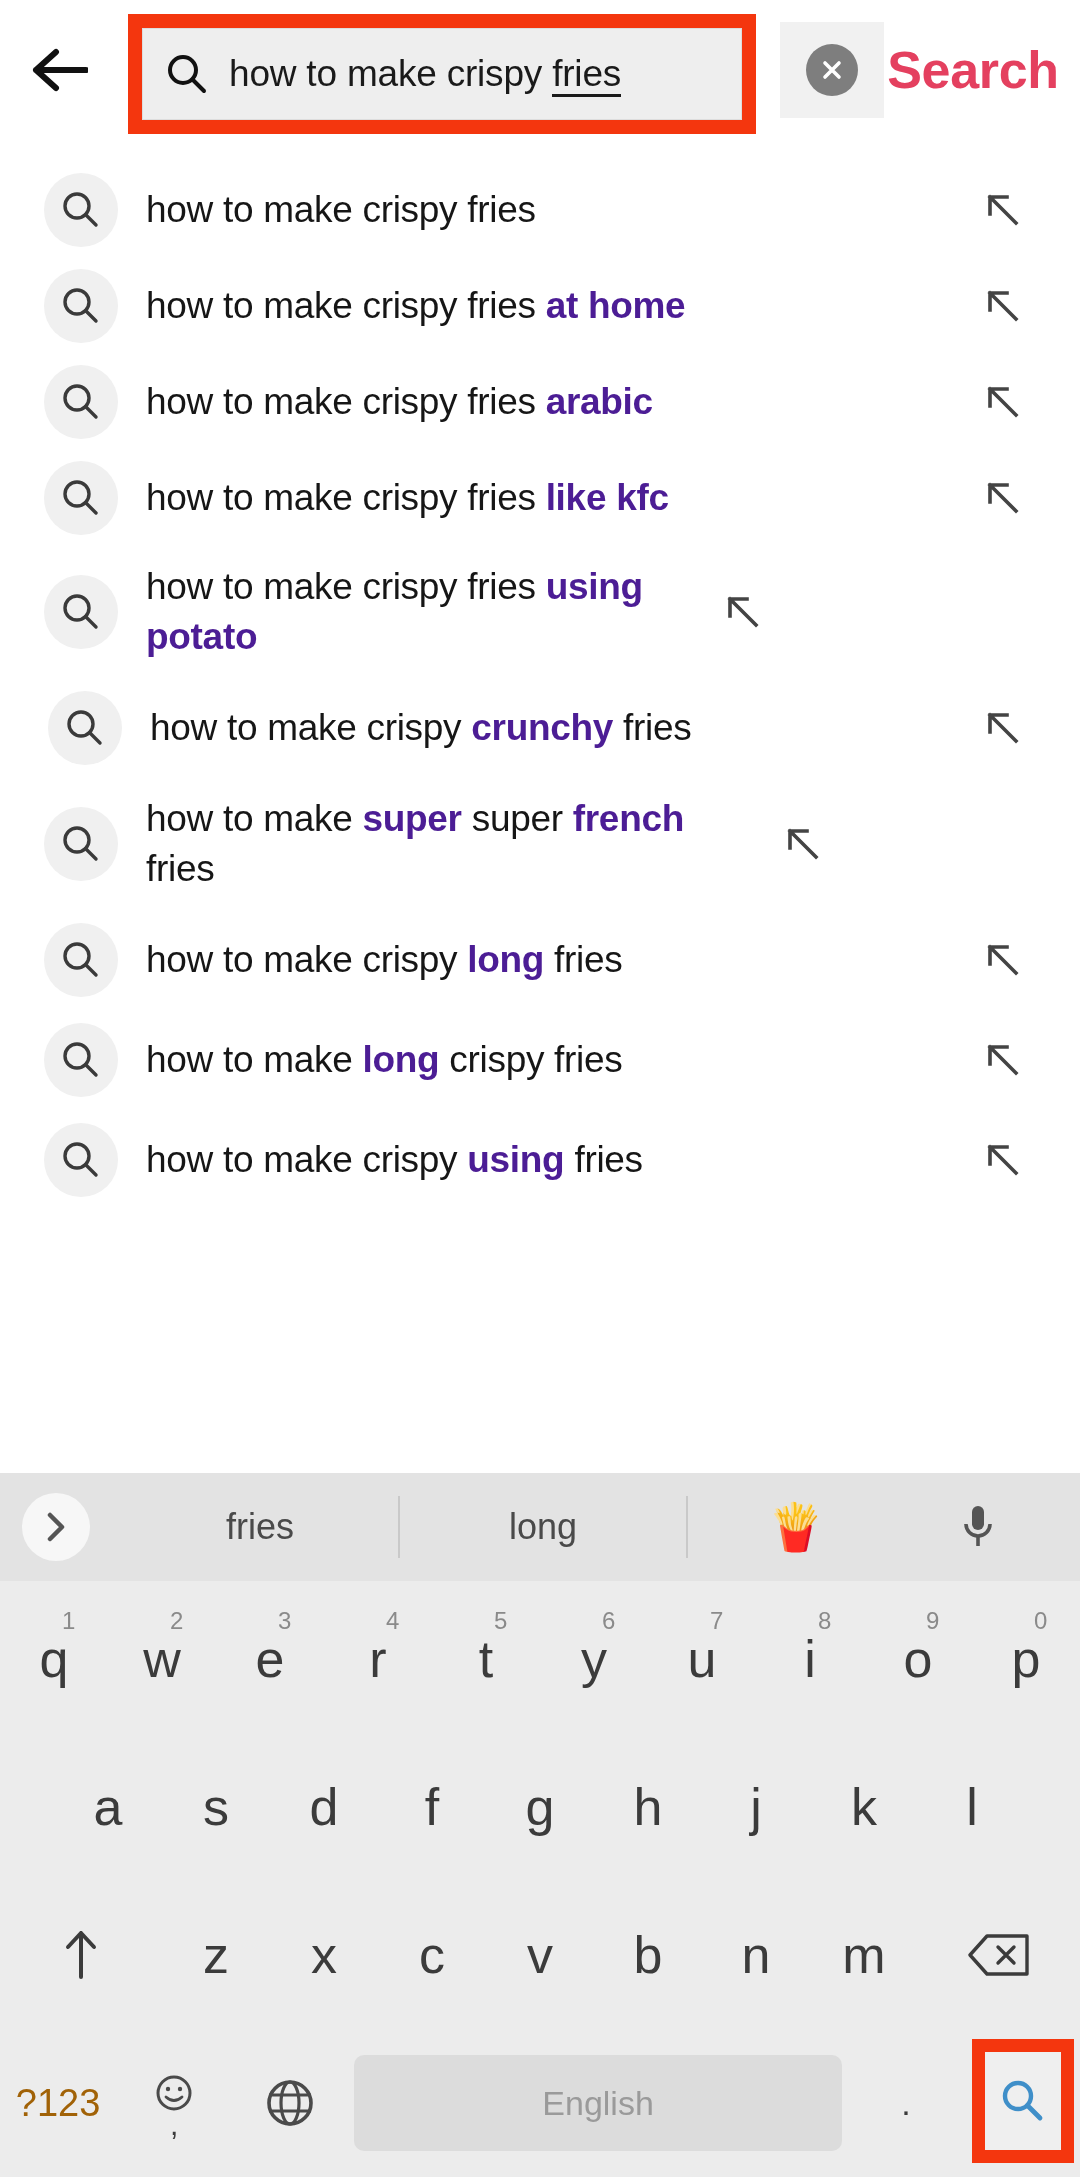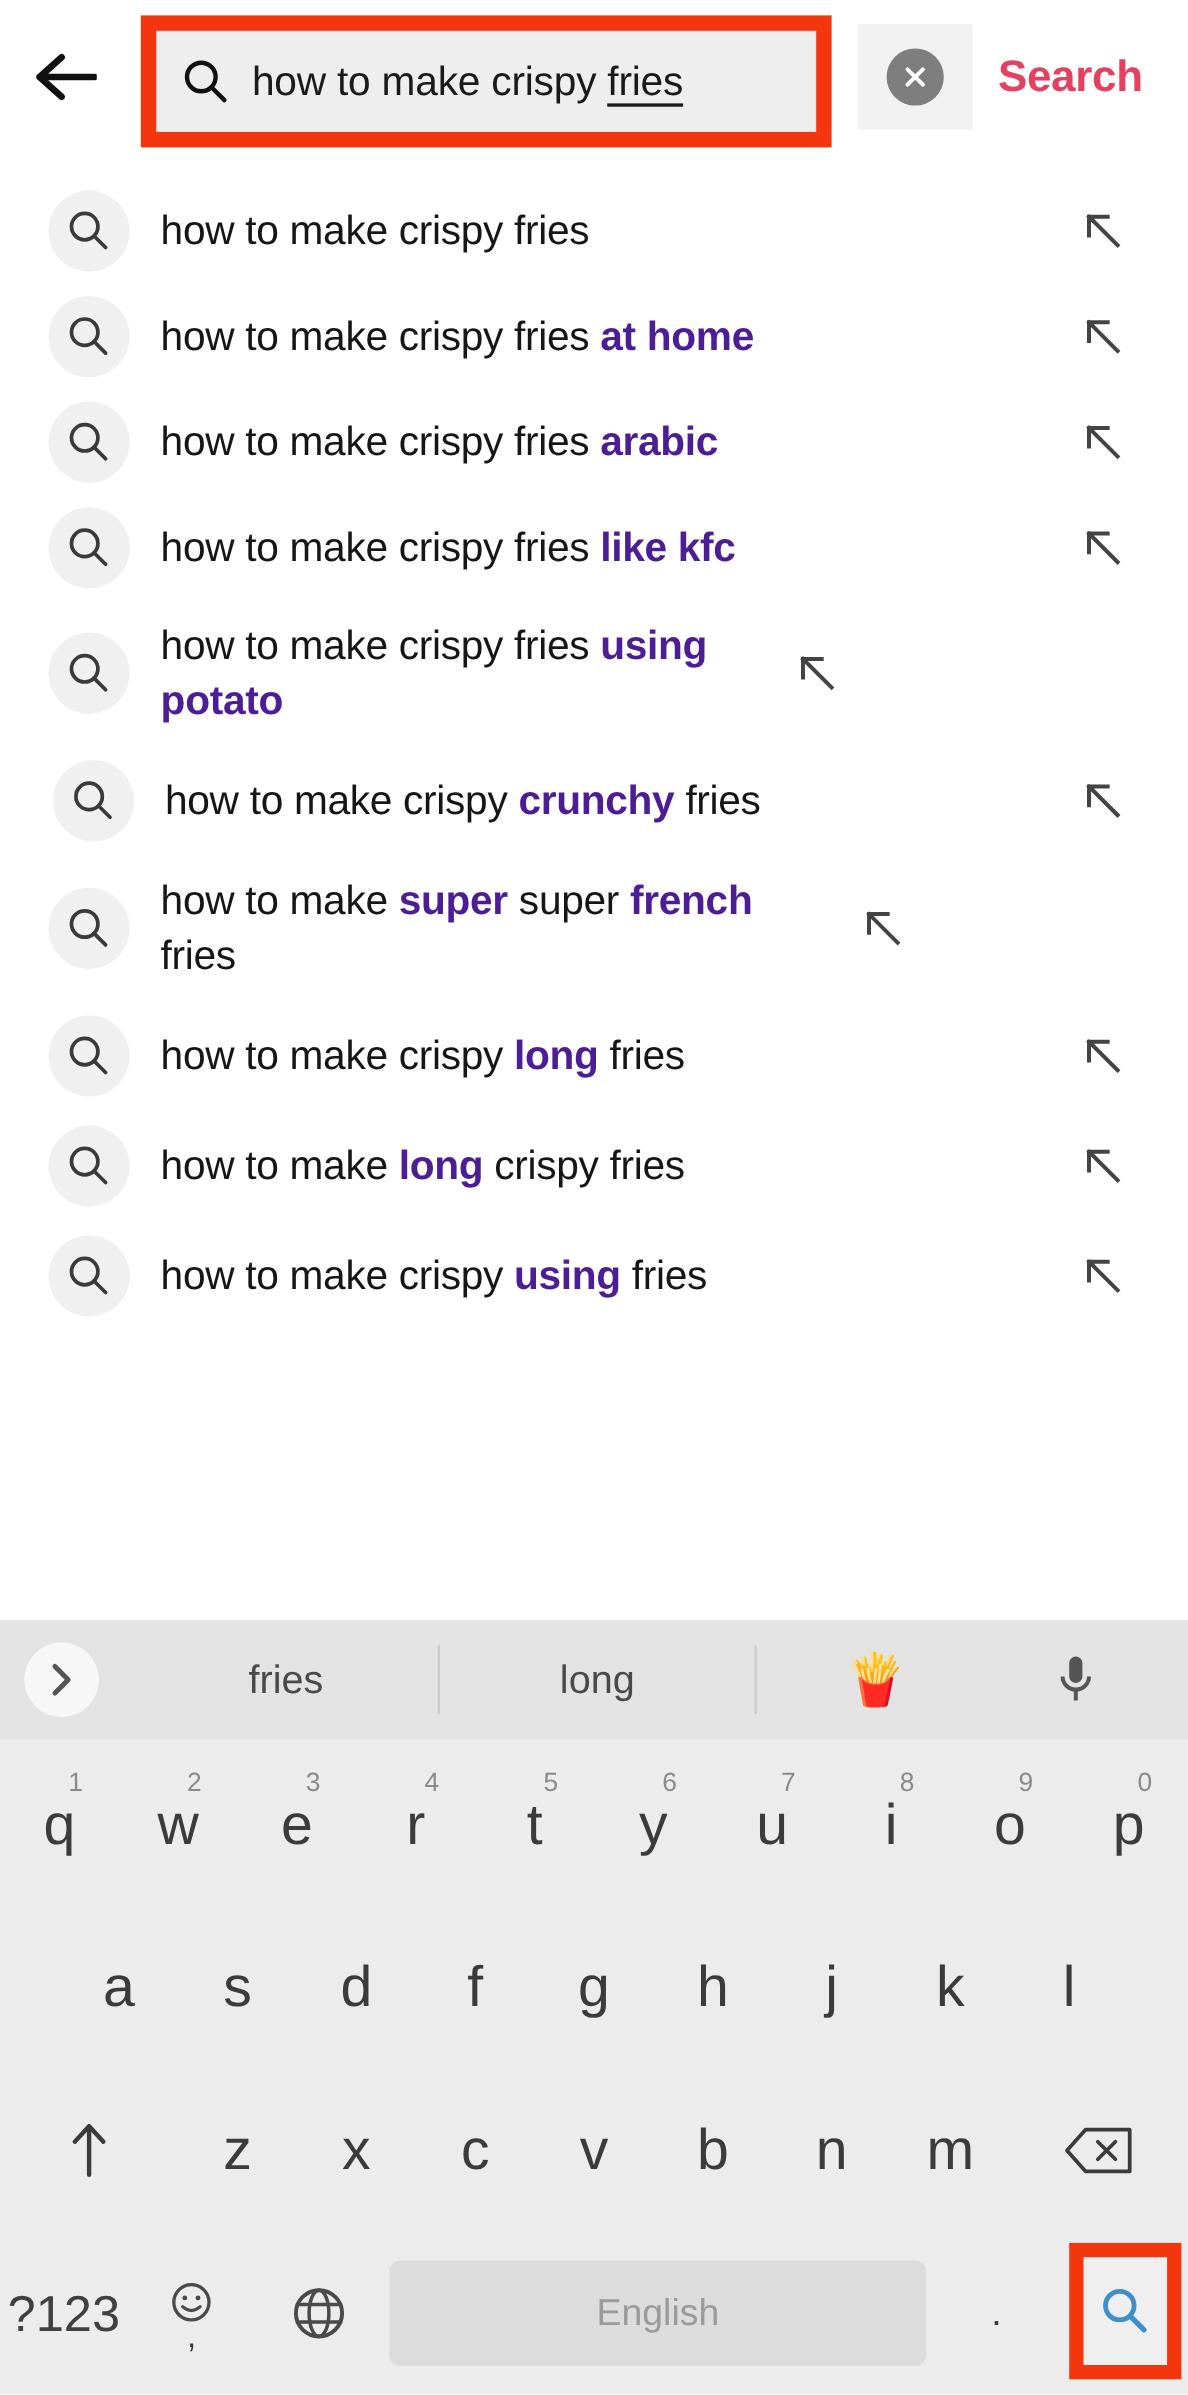--- a/index.html
+++ b/index.html
@@ -100,21 +100,21 @@
   }
   .search-action {
     position: absolute;
     right: 0px;
     top: 0;
     width: 214px;
     height: 140px;
     display: flex;
     align-items: center;
     justify-content: center;
-    font-size: 40px;
+    font-size: 52px;
     font-weight: 700;
     color: #E4405F;
     letter-spacing: -0.3px;
   }
 
   
   .suggestions {
     position: absolute;
     left: 0;
     top: 140px;
@@ -233,22 +233,22 @@
     position: absolute;
     top: 22px;
     left: 50%;
     margin-left: 8px;
     font-size: 24px;
     color: #8a8a8a;
     font-weight: 400;
   }
   .key-wide { flex: 1.5 1 0; }
   .key-num {
-    font-size: 46px;
-    color: #404040;
+    font-size: 38px;
+    color: #a16207;
   }
   .spacebar {
     flex: 4.2 1 0;
     height: 96px;
     margin: 0 6px;
     background: #dcdcdc;
     border-radius: 10px;
     display: flex;
     align-items: center;
     justify-content: center;

